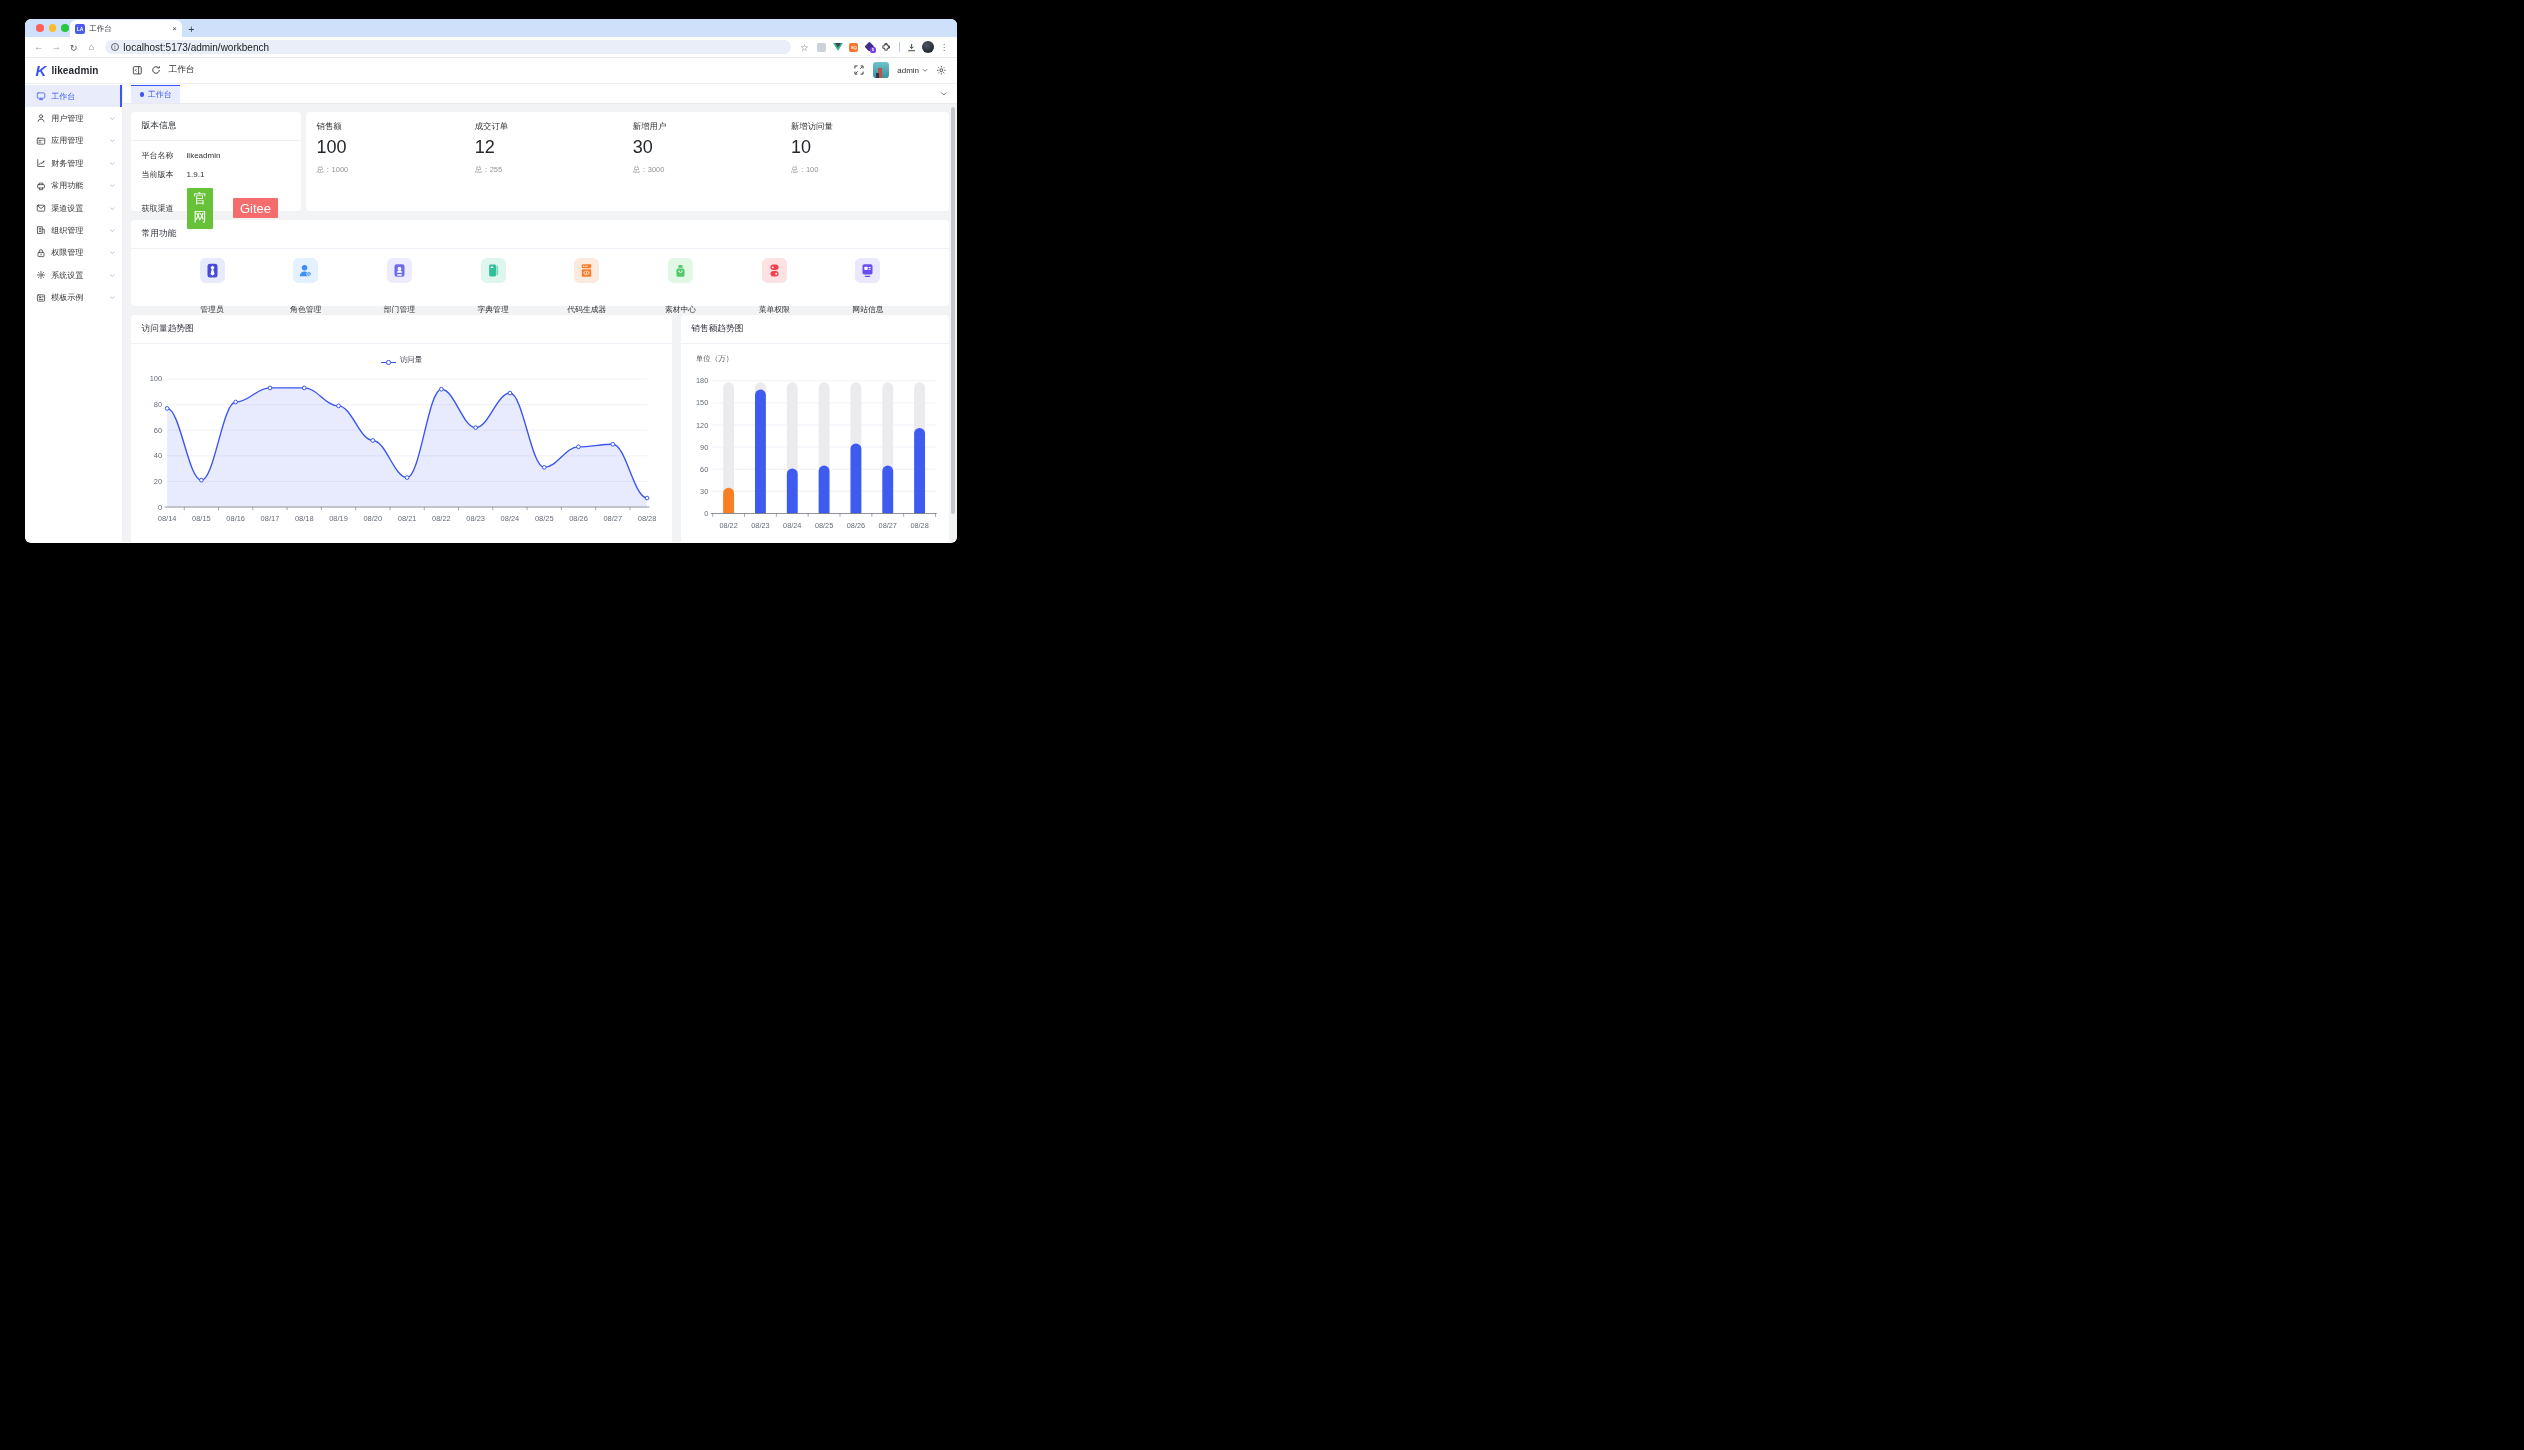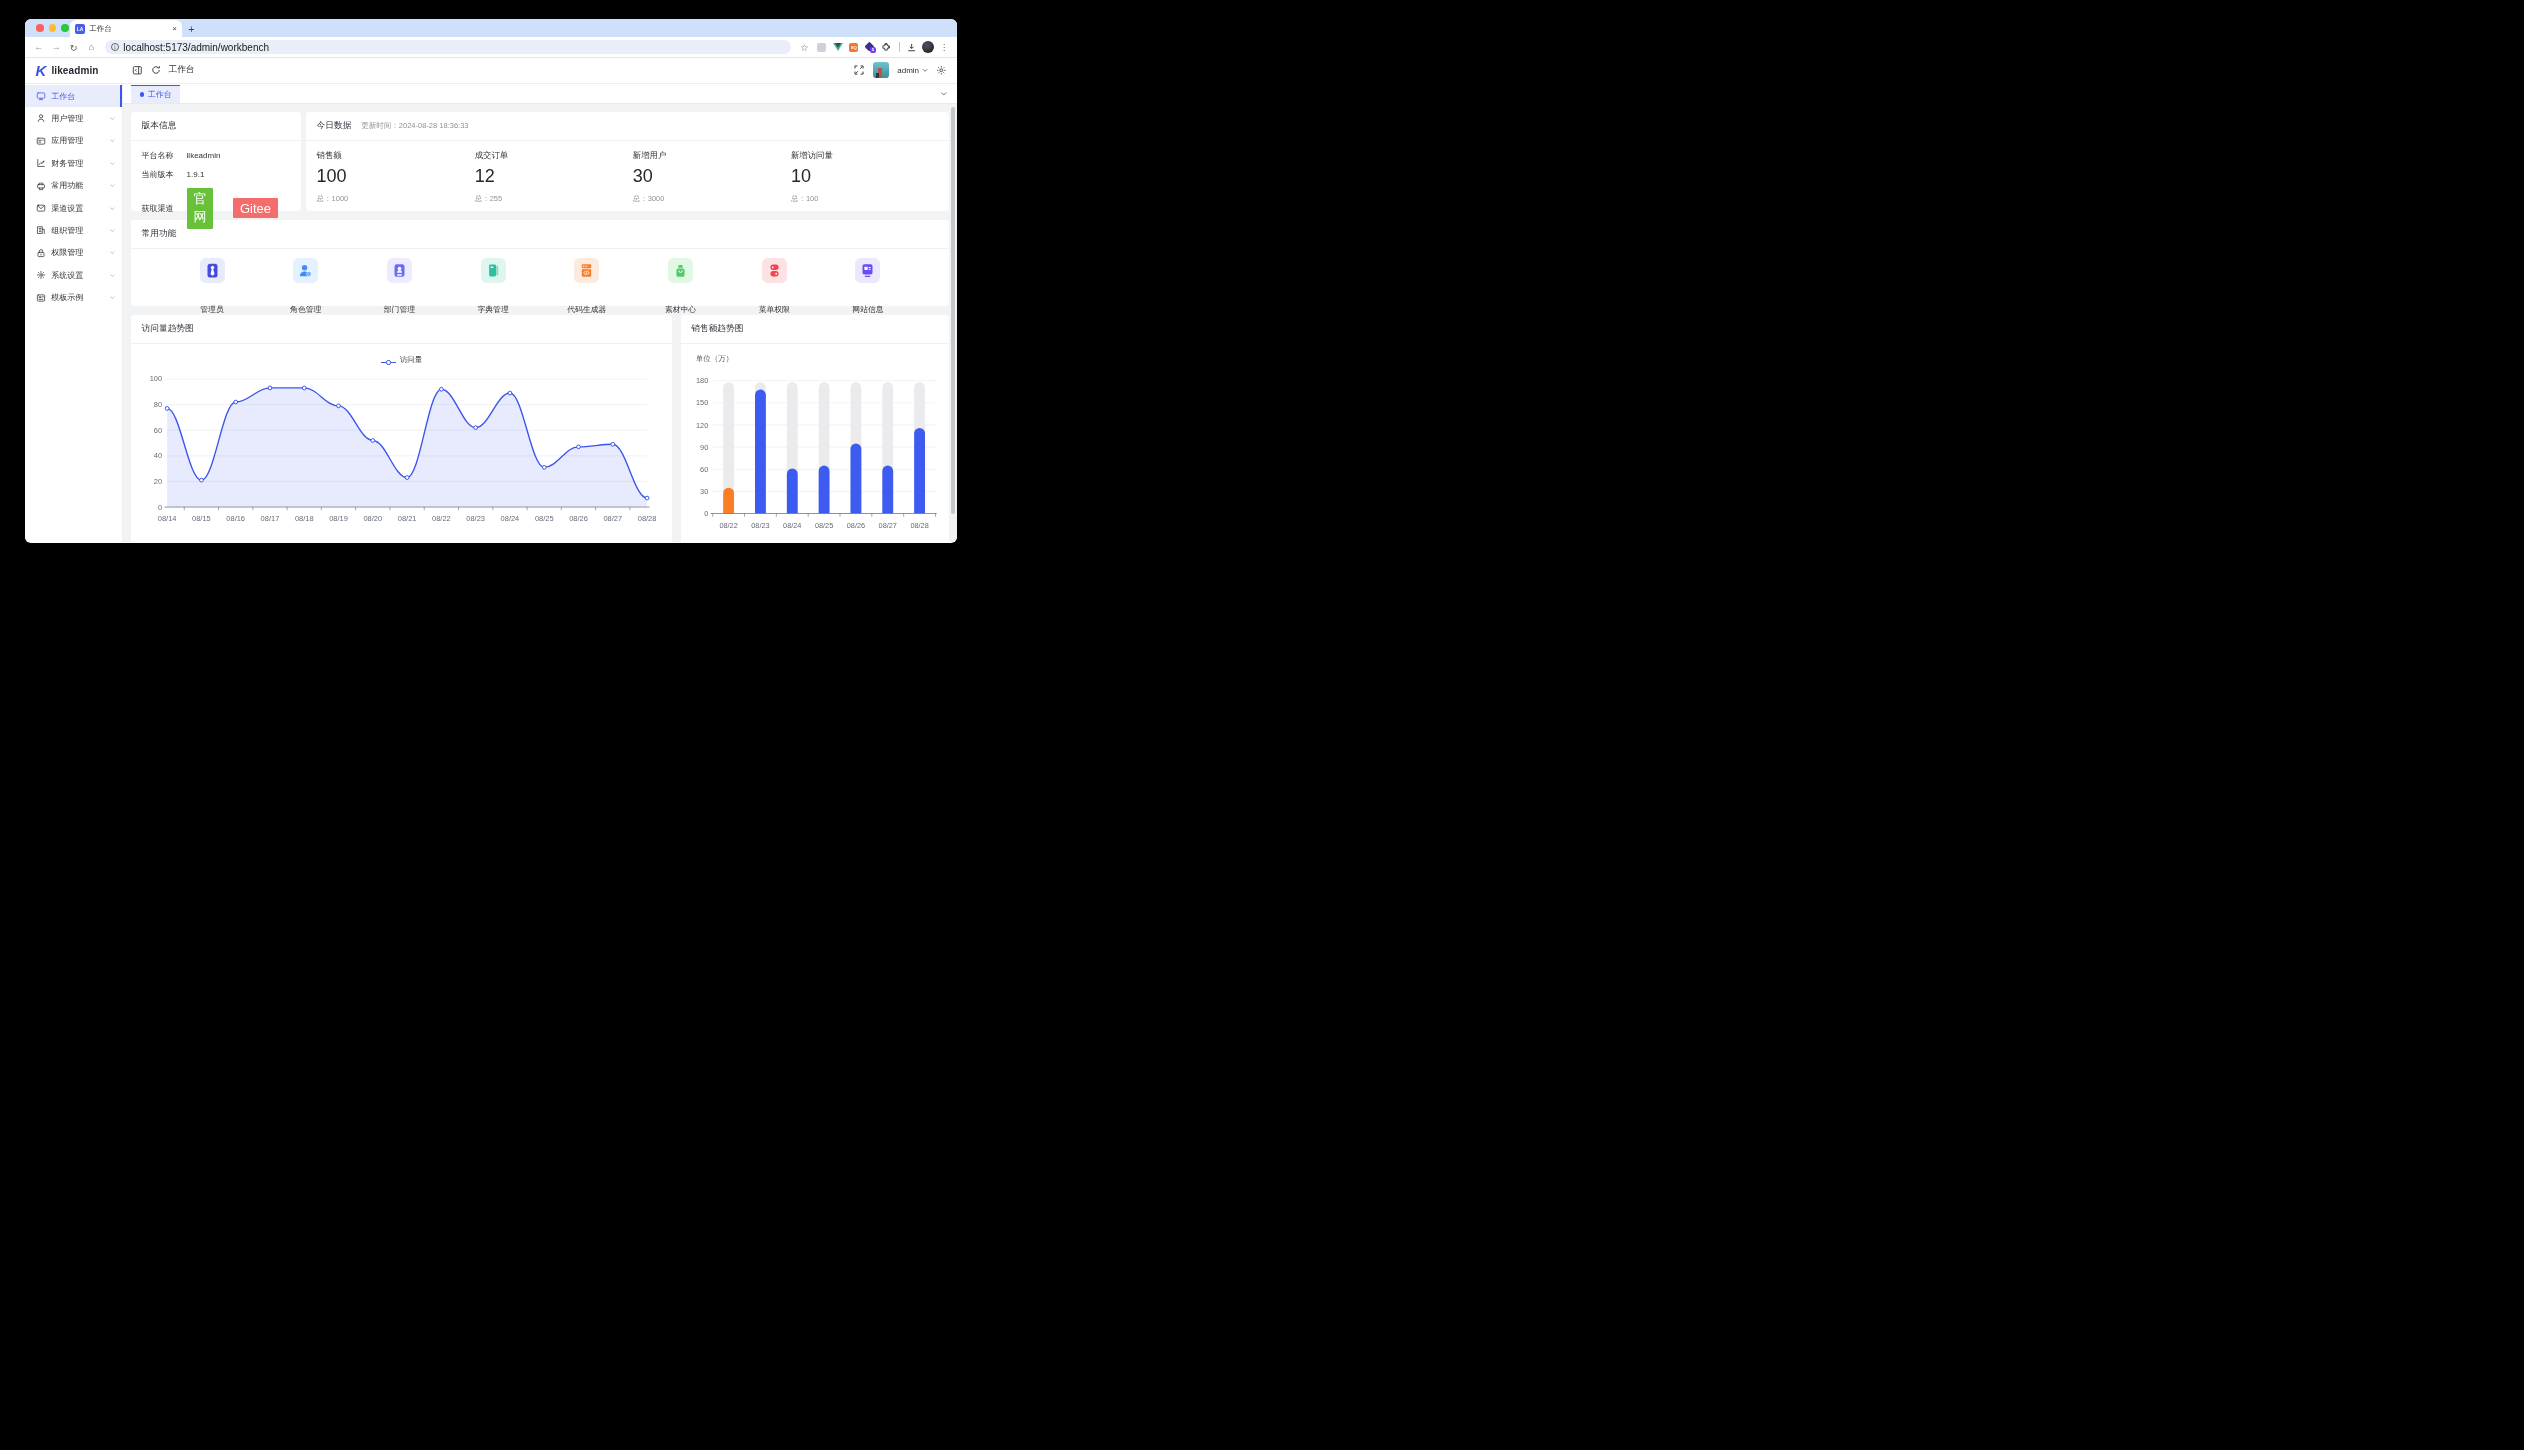--- a/index.html
+++ b/index.html
@@ -376,24 +376,20 @@
                     <span>1.9.1</span>
                   </div>
                   <div class="v-row" style="margin-bottom: 0px;">
                     <span class="v-lbl">获取渠道</span>
                     <button class="v-btn" style="background: rgb(103, 194, 58);">官网</button>
                     <button class="v-btn" style="background: rgb(245, 108, 108);">Gitee</button>
                   </div>
                 </div>
             </div>
             <div class="card today-card">
-              <div class="card-hd">
-                <span>今日数据</span>
-                <span class="upd"><span>更新时间：</span><span>2024-08-28 18:36:33</span></span>
-              </div>
               <div class="stats" id="stats-row">
                   <div class="stat">
                     <div class="stat-lbl">销售额</div>
                     <div class="stat-val">100</div>
                     <div class="stat-tot">总：1000</div>
                   </div>
                   <div class="stat">
                     <div class="stat-lbl">成交订单</div>
                     <div class="stat-val">12</div>
                     <div class="stat-tot">总：255</div>

